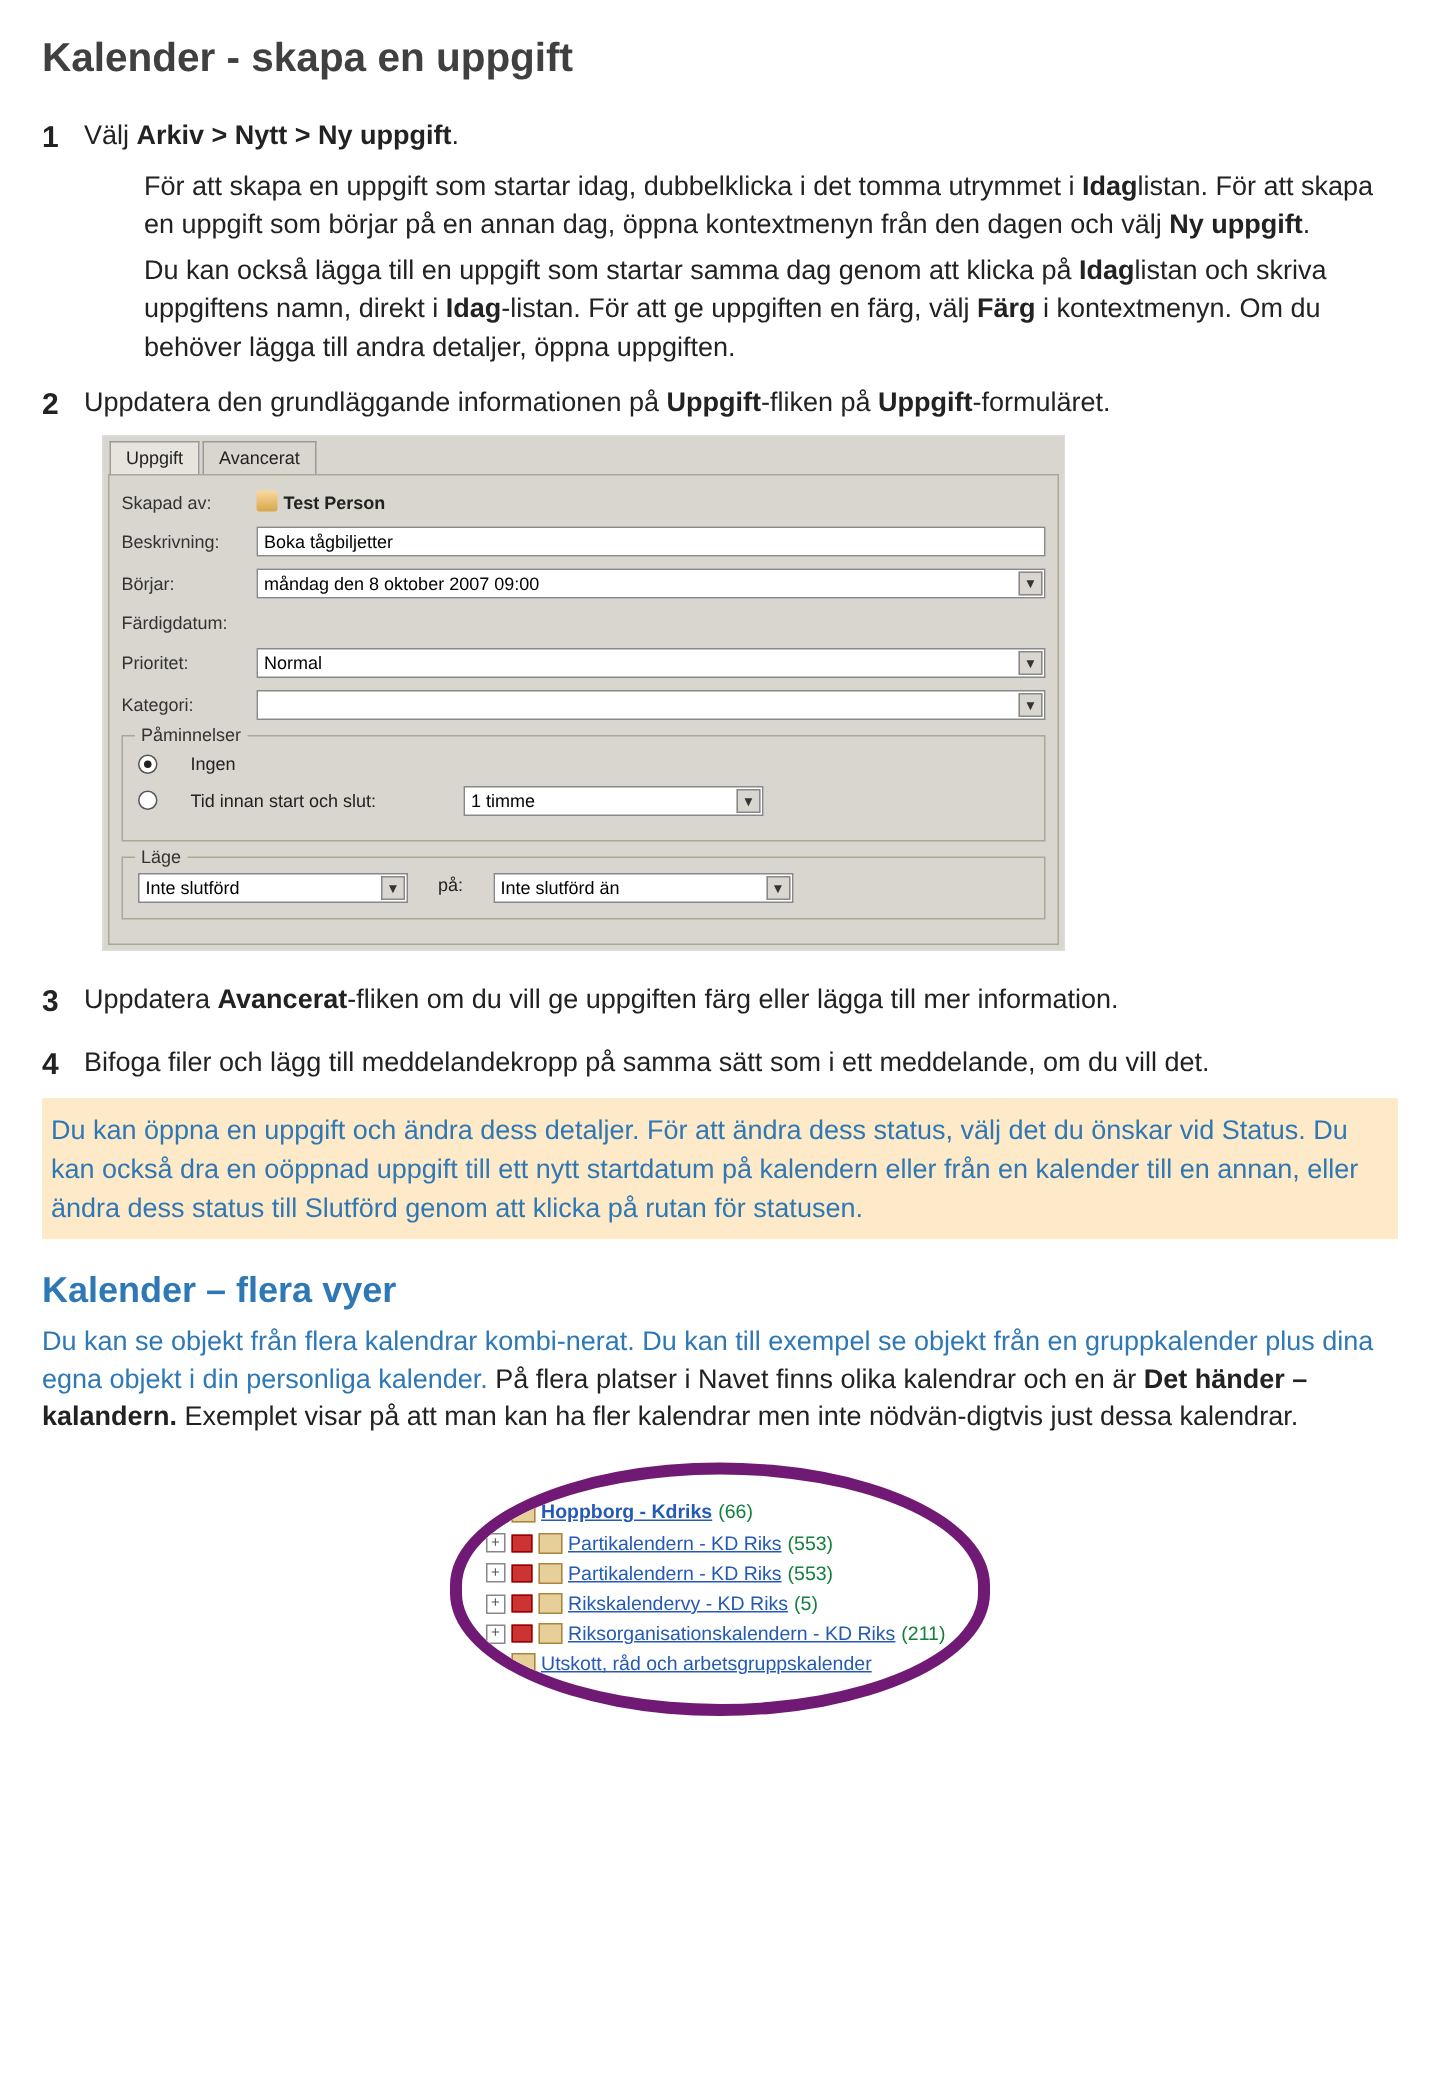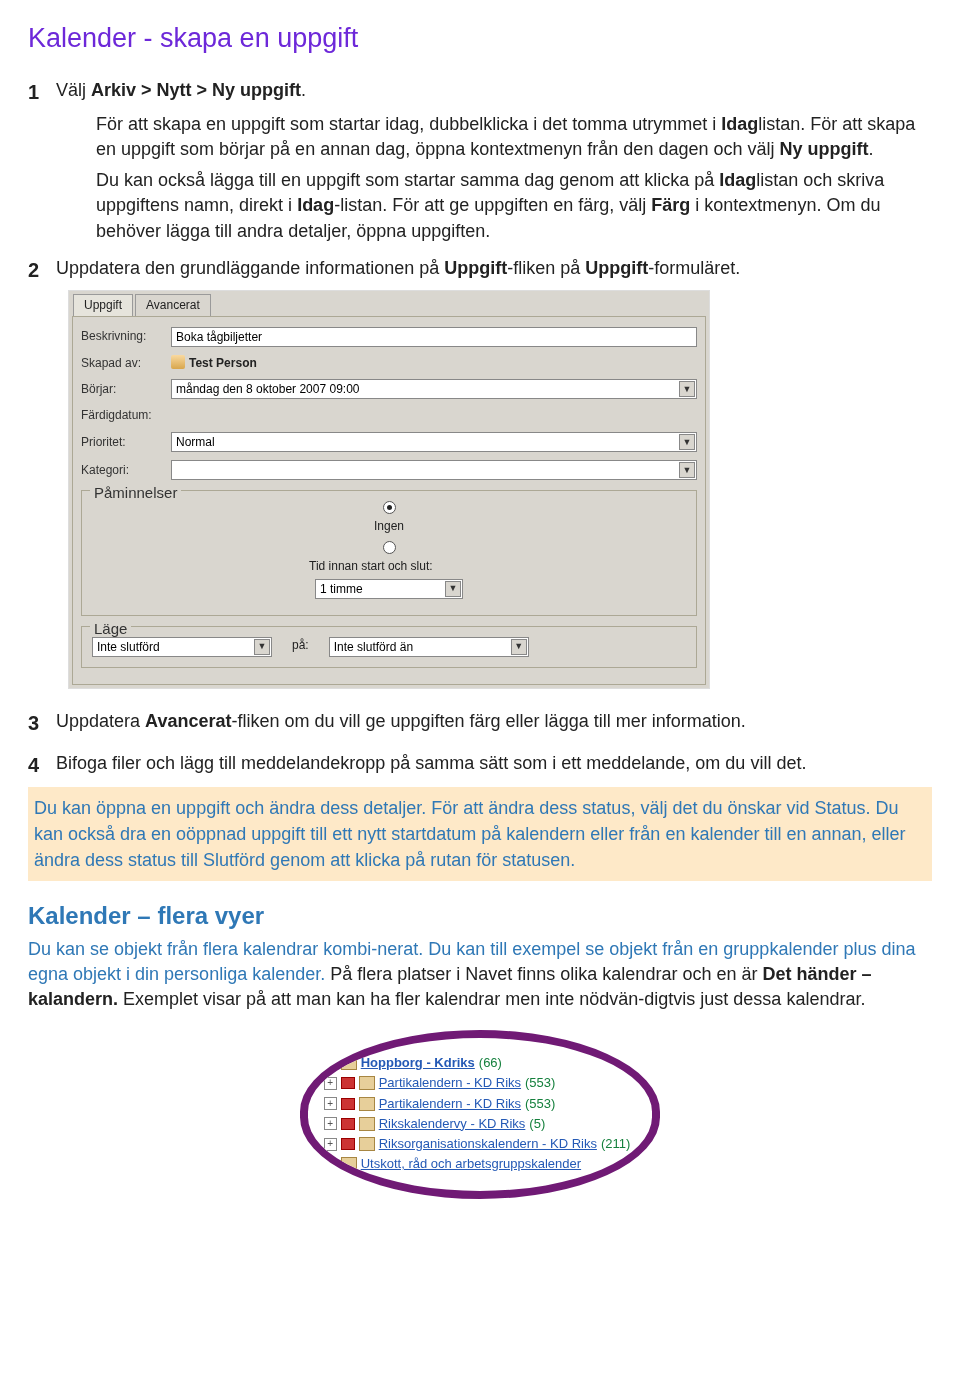--- a/index.html
+++ b/index.html
@@ -7,24 +7,24 @@
     padding: 20px 28px;
     font-family: "Segoe UI", Tahoma, Arial, sans-serif;
     font-size: 18px;
     line-height: 1.4;
     color: #222;
     width: 960px;
     box-sizing: border-box;
     background: #fff;
   }
   h1 {
-    color: #6d28d9;
+    color: #404040;
     font-size: 27px;
     margin: 0 0 20px 0;
-    font-weight: 400;
+    font-weight: 700;
   }
   h2 {
     color: #2f78b6;
     font-size: 24px;
     margin: 0 0 4px 0;
     font-weight: 700;
   }
   .row { display:flex; align-items:flex-start; margin-bottom:6px; }
   .num { font-weight:700; width:28px; flex-shrink:0; font-size:20px; }
   .body { flex:1; }
@@ -89,24 +89,24 @@
   .fieldset {
     border:1px solid #aca895;
     margin:10px 0 6px 0;
     padding:10px 10px 10px 10px;
     position:relative;
   }
   .fieldset .legend {
     position:absolute; top:-9px; left:8px;
     background:#d9d6cf;
     padding:0 4px;
-    font-size:15px;
+    font-size:12px;
     color:#333;
   }
-  .radio-row { display:flex; align-items:center; gap:4px; margin-bottom:6px;flex-direction:column; }
+  .radio-row { display:flex; align-items:center; gap:22px; margin-bottom:6px; }
   .radio {
     width:11px;height:11px;border:1px solid #555;border-radius:50%;
     display:inline-flex;align-items:center;justify-content:center;background:#fff;
   }
   .radio.checked::after{content:"";width:5px;height:5px;background:#222;border-radius:50%;}
   .half { width: 48%; }
   .lage-row { display:flex; align-items:flex-start; gap:20px; }
 
   
   .scr2 {
@@ -159,26 +159,26 @@
   </div>
 </div>
 
 <div class="scr1">
   <div class="tabs">
     <div class="tab active">Uppgift</div>
     <div class="tab">Avancerat</div>
   </div>
   <div class="form-area">
     <div class="frow">
+      <div class="flabel">Skapad av:</div>
+      <div class="fval"><span class="name-icon"></span><b>Test Person</b></div>
+    </div>
+    <div class="frow">
       <div class="flabel">Beskrivning:</div>
       <div class="fval"><input class="tin" value="Boka tågbiljetter" style=""></div>
-    </div>
-    <div class="frow">
-      <div class="flabel">Skapad av:</div>
-      <div class="fval"><span class="name-icon"></span><b>Test Person</b></div>
     </div>
     <div class="frow">
       <div class="flabel">Börjar:</div>
       <div class="fval sel"><input class="tin" value="måndag den 8 oktober 2007 09:00" style=""></div>
     </div>
     <div class="frow">
       <div class="flabel">Färdigdatum:</div>
     </div>
     <div class="frow">
       <div class="flabel">Prioritet:</div>
@@ -191,21 +191,21 @@
 
     <div class="fieldset">
       <div class="legend">Påminnelser</div>
       <div class="radio-row">
         <span class="radio checked"></span>
         <span>Ingen</span>
       </div>
       <div class="radio-row">
         <span class="radio"></span>
         <span style="width:160px">Tid innan start och slut:</span>
-        <div class="sel" style="width:148px;position:relative"><input class="tin" value="1 timme" style=""></div>
+        <div class="sel" style="width:200px;position:relative"><input class="tin" value="1 timme" style=""></div>
       </div>
     </div>
 
     <div class="fieldset">
       <div class="legend">Läge</div>
       <div class="lage-row">
         <div class="sel" style="width:180px;position:relative"><input class="tin" value="Inte slutförd" style=""></div>
         <span>på:</span>
         <div class="sel" style="width:200px;position:relative"><input class="tin" value="Inte slutförd än" style=""></div>
       </div>

